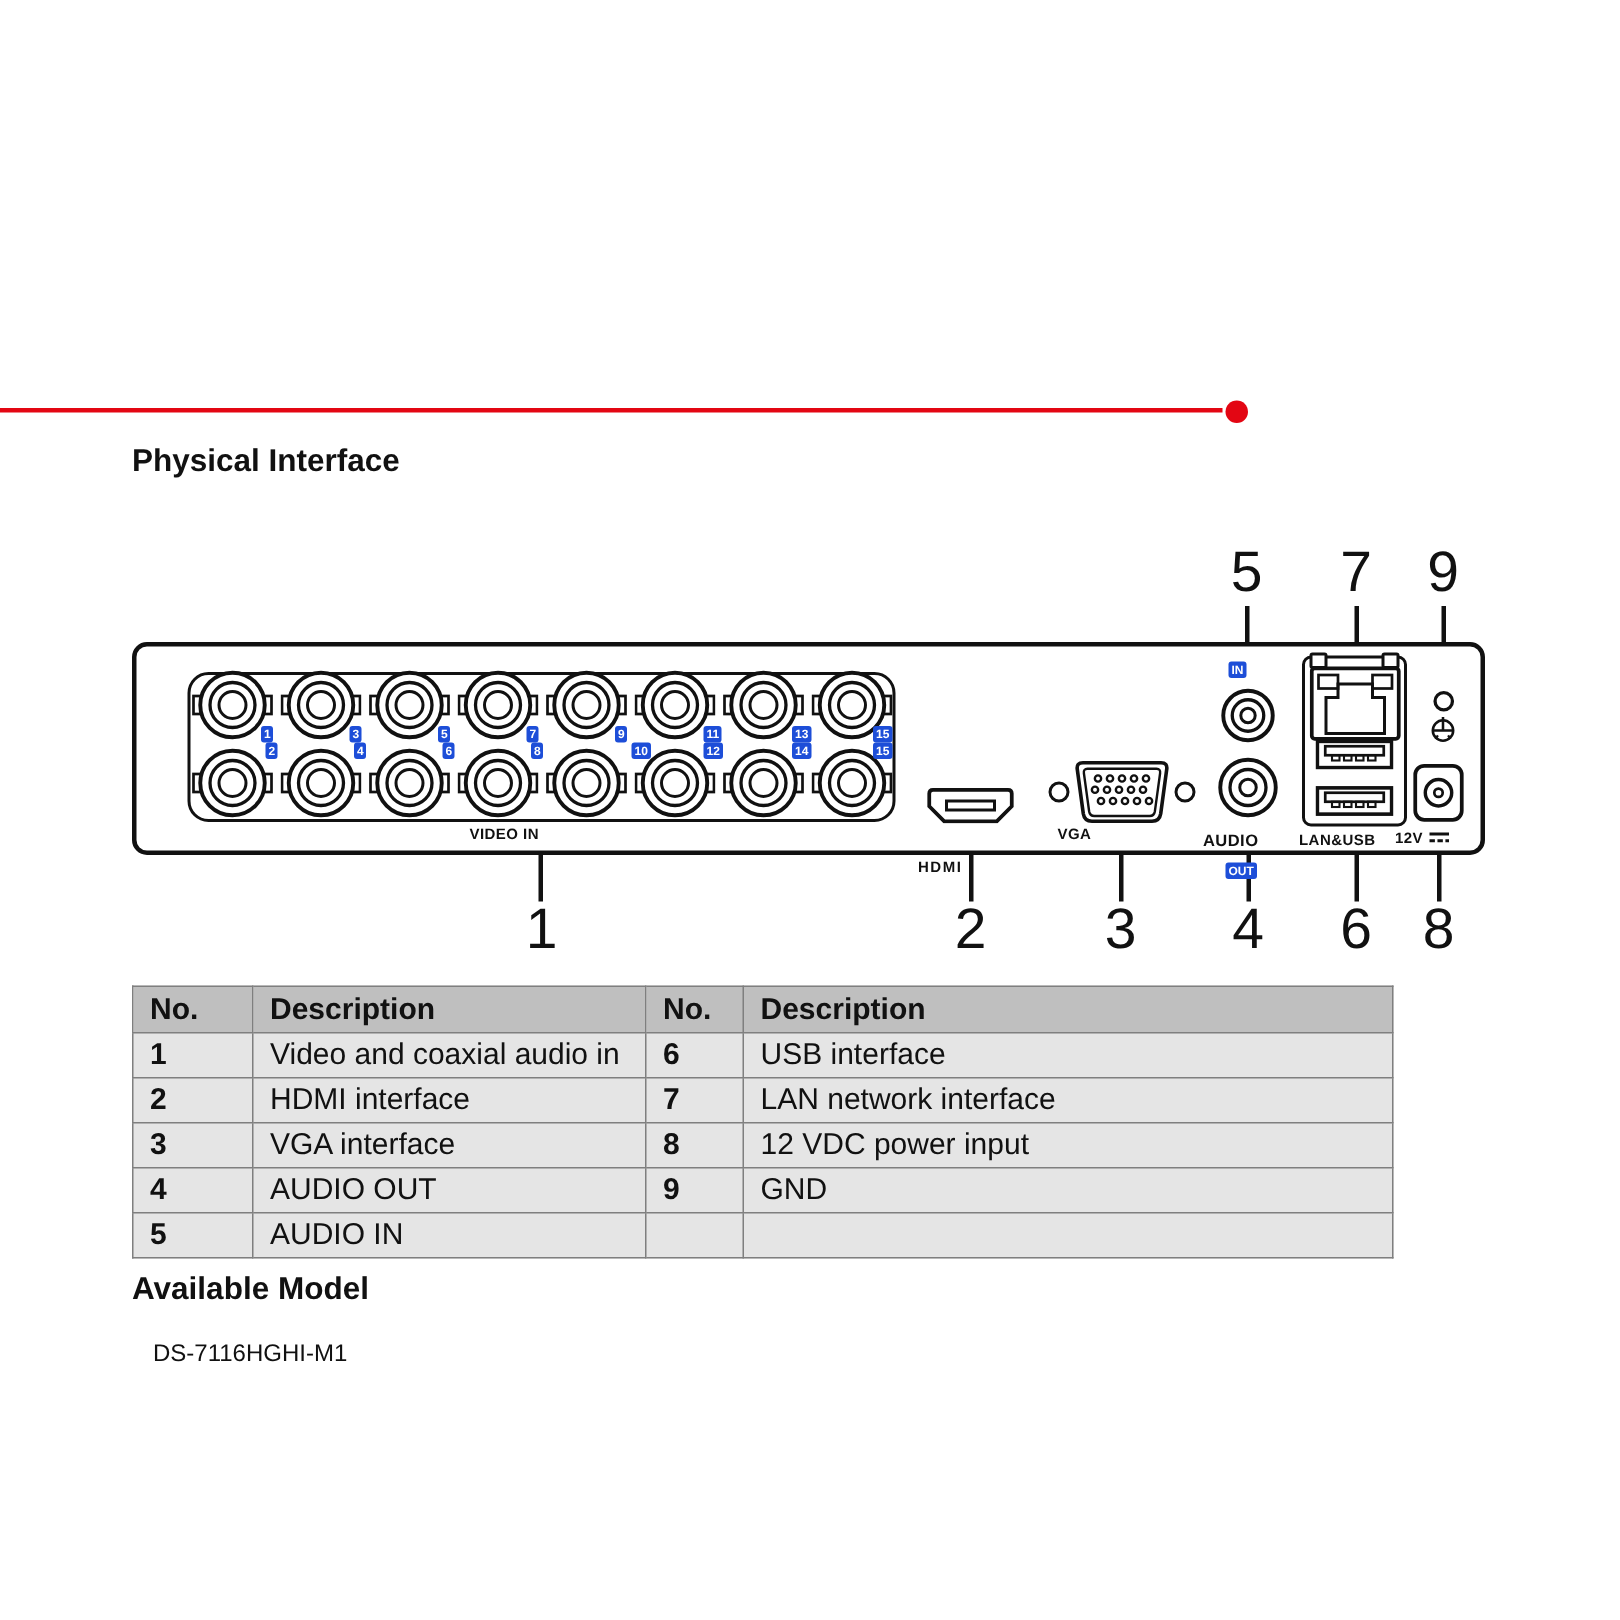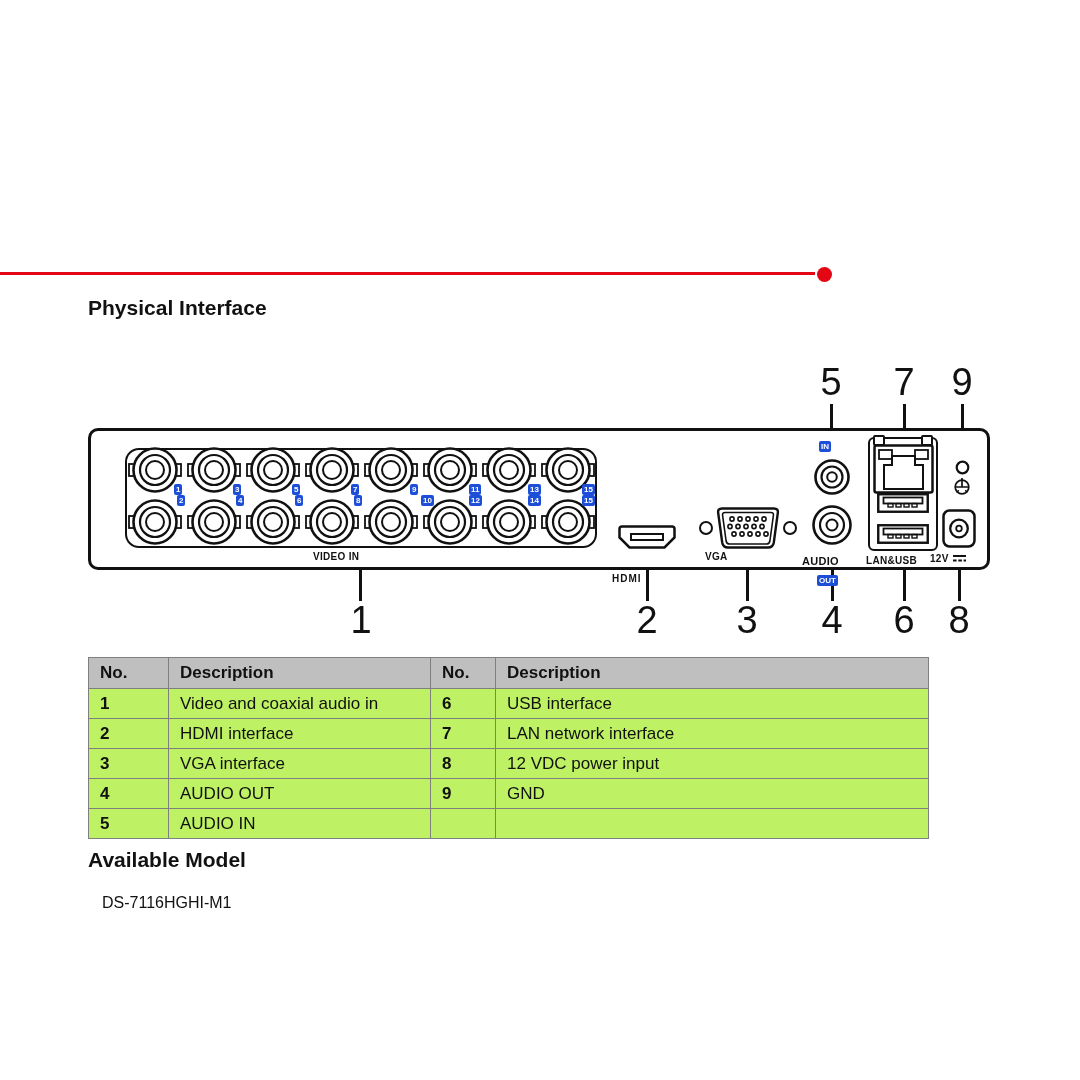--- a/index.html
+++ b/index.html
@@ -31,21 +31,21 @@
   .tag{position:absolute;background:#1d4ed8;color:#fff;font-size:8px;font-weight:700;line-height:9px;padding:1px 2px;border-radius:2px;white-space:nowrap;}
 
   .lan-block{left:868px;top:437px;width:70px;height:114px;border:2.5px solid #111;border-radius:6px;box-sizing:border-box;}
   .lan-ear{position:absolute;width:8px;height:7px;border:2px solid #111;border-radius:2px;background:#fff;top:-4px;}
 
   
   .cl{position:absolute;width:3px;background:#111;}
   .cnum{position:absolute;width:44px;font-size:38px;line-height:40px;text-align:center;color:#111;}
 
   
-  .iface{position:absolute;left:88px;top:657px;width:840px;border-collapse:collapse;table-layout:fixed;font-size:17px;background:#bef264;}
+  .iface{position:absolute;left:88px;top:657px;width:840px;border-collapse:collapse;table-layout:fixed;font-size:20px;background:#e5e5e5;}
   .iface th,.iface td{border:1px solid #7F7F7F;text-align:left;vertical-align:middle;padding:0 4px 0 11px;overflow:hidden;white-space:nowrap;}
   .iface th{background:#BFBFBF;font-weight:700;height:30px;}
   .iface td{height:29px;}
   .iface td.no{font-weight:700;}
 </style>
 </head>
 <body>
 
 <div class="page">
 

